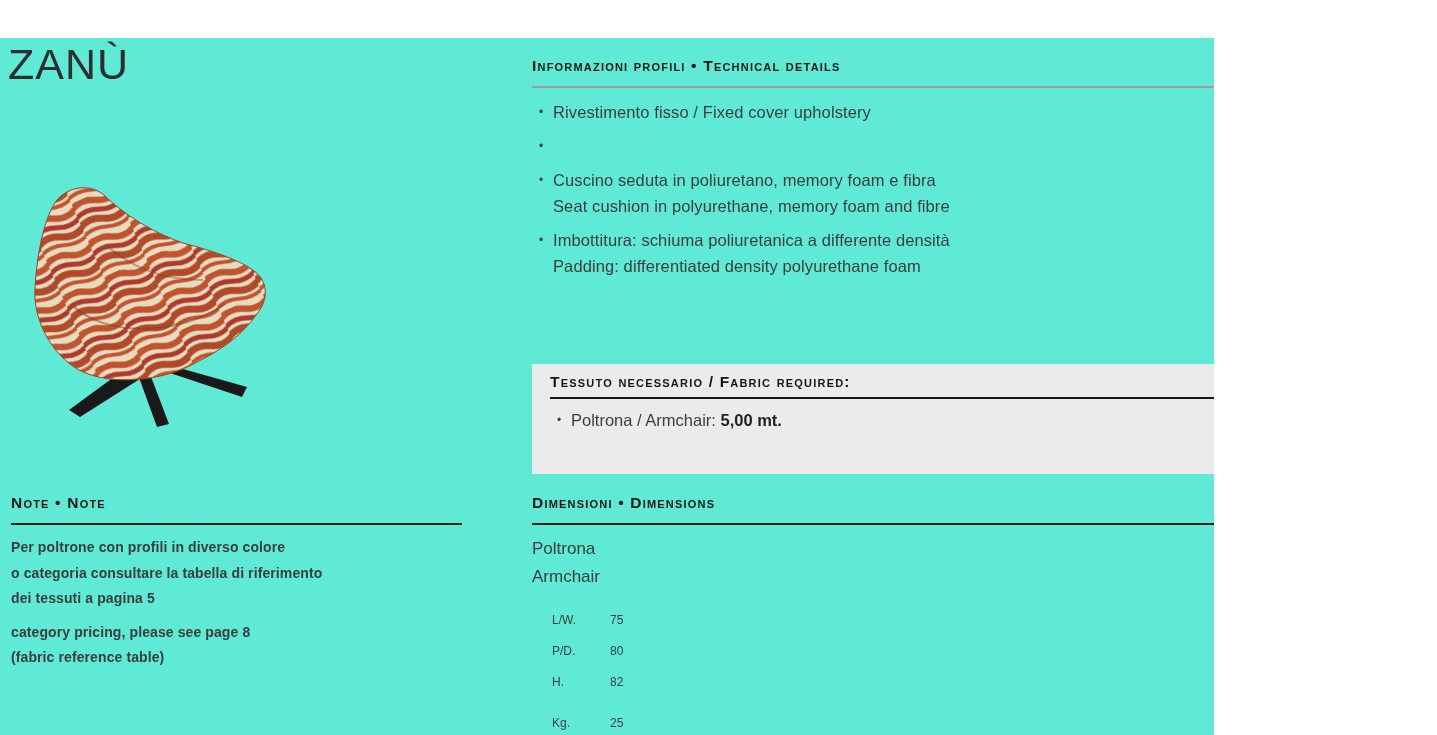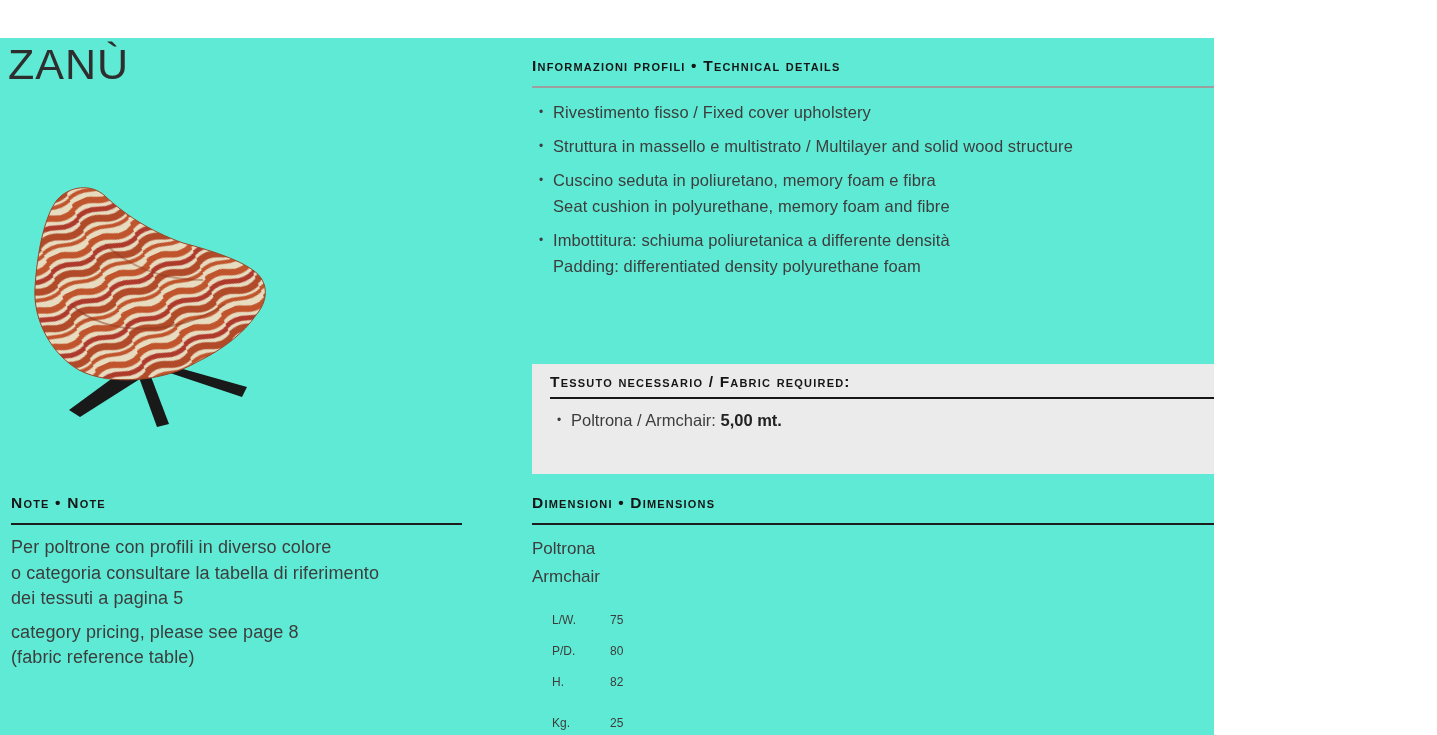--- a/index.html
+++ b/index.html
@@ -62,21 +62,21 @@
   .fabric-row .blt { line-height:24px; }
   .fabric-txt { font-size:16.5px; line-height:24px; }
   .fabric-txt b { color:#222; }
   
   .note-header {
     position:absolute; left:11px; top:455px; width:451px;
     padding-bottom:11px;
     border-bottom:2px solid #1d1d1d;
   }
   .note-body { position:absolute; left:11px; top:497px; width:455px; }
-  .note-p { font-size:18px; line-height:25.5px; letter-spacing:0.1px; }
+  .note-p { font-size:14px; line-height:25.5px; letter-spacing:0.1px;font-weight:bold; }
   .note-p + .note-p { margin-top:8px; }
   
   .dims-header {
     position:absolute; left:532px; top:455px; width:891px;
     padding-bottom:11px;
     border-bottom:2px solid #1d1d1d;
   }
   .dims-names { position:absolute; left:532px; top:497px; font-size:17px; line-height:28px; }
   .dims-group { position:absolute; left:552px; font-size:12px; }
   .dims-group.g1 { top:567px; }
@@ -118,23 +118,20 @@
 
   <div class="tech-list">
     <div class="tech-item">
       <span class="blt">•</span>
       <div class="tech-txt">
         <div>Rivestimento fisso / Fixed cover upholstery</div>
       </div>
     </div>
     <div class="tech-item">
       <span class="blt">•</span>
-      <div class="tech-txt">
-        <div>Struttura in massello e multistrato / Multilayer and solid wood structure</div>
-      </div>
     </div>
     <div class="tech-item">
       <span class="blt">•</span>
       <div class="tech-txt">
         <div>Cuscino seduta in poliuretano, memory foam e fibra</div>
         <div>Seat cushion in polyurethane, memory foam and fibre</div>
       </div>
     </div>
     <div class="tech-item">
       <span class="blt">•</span>

